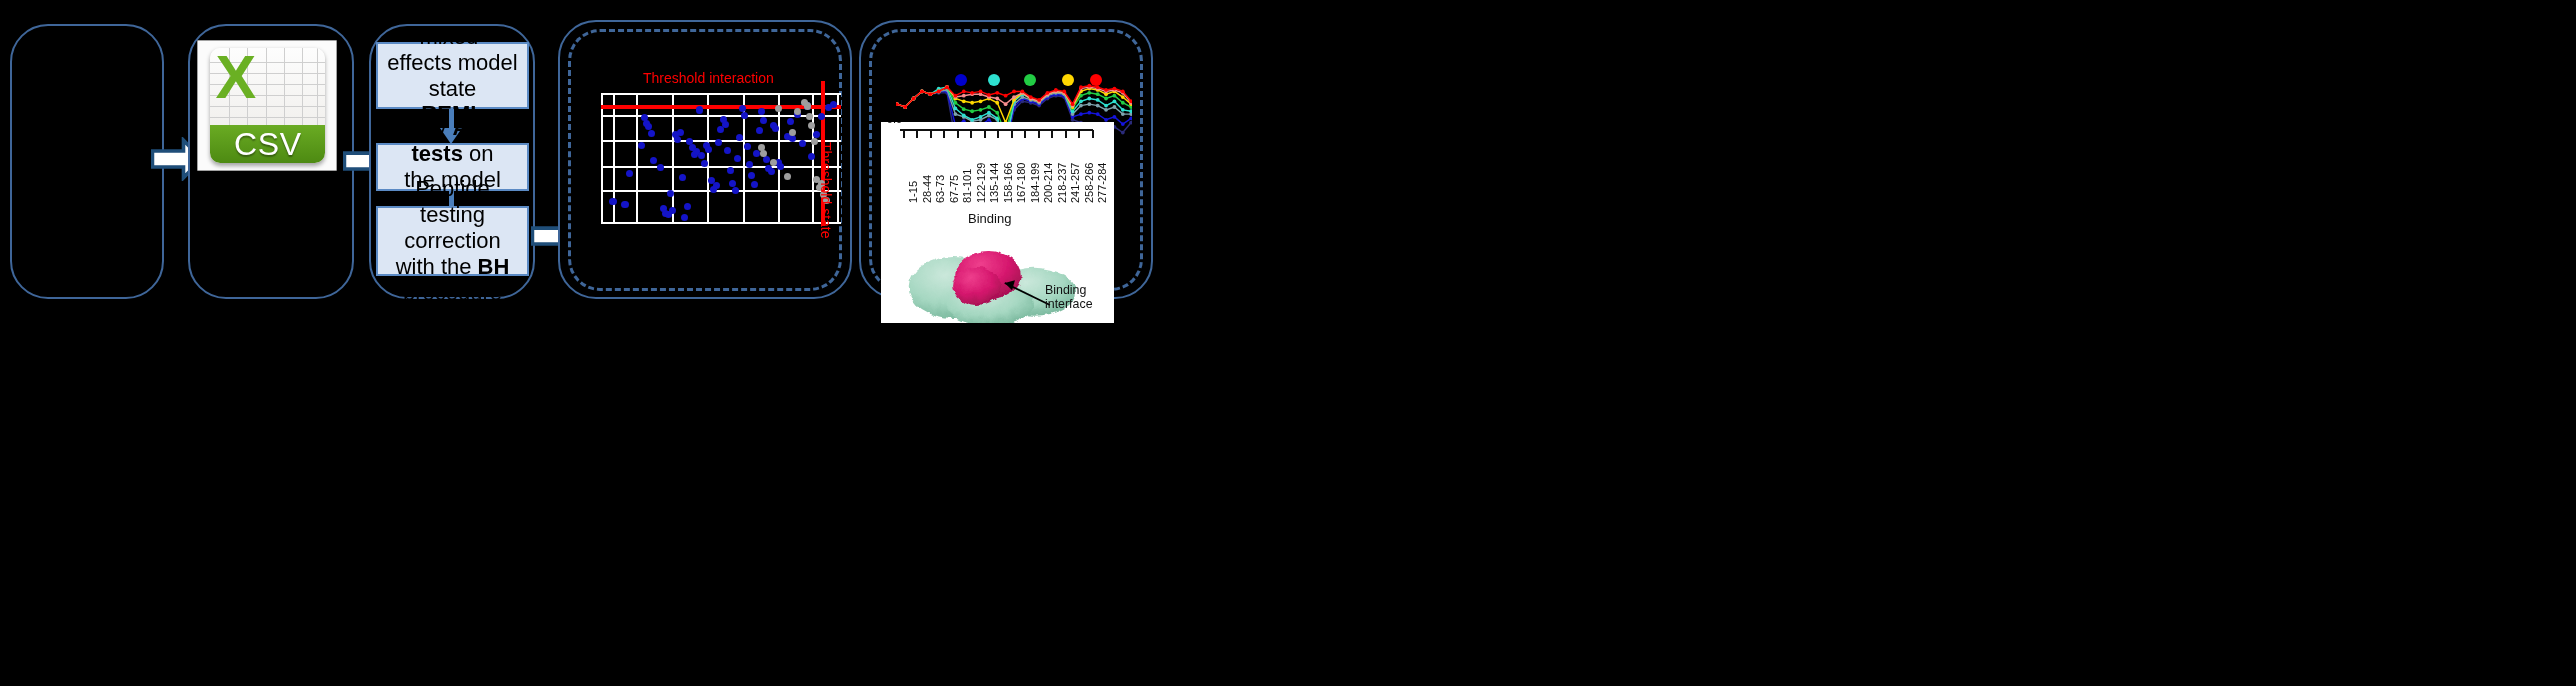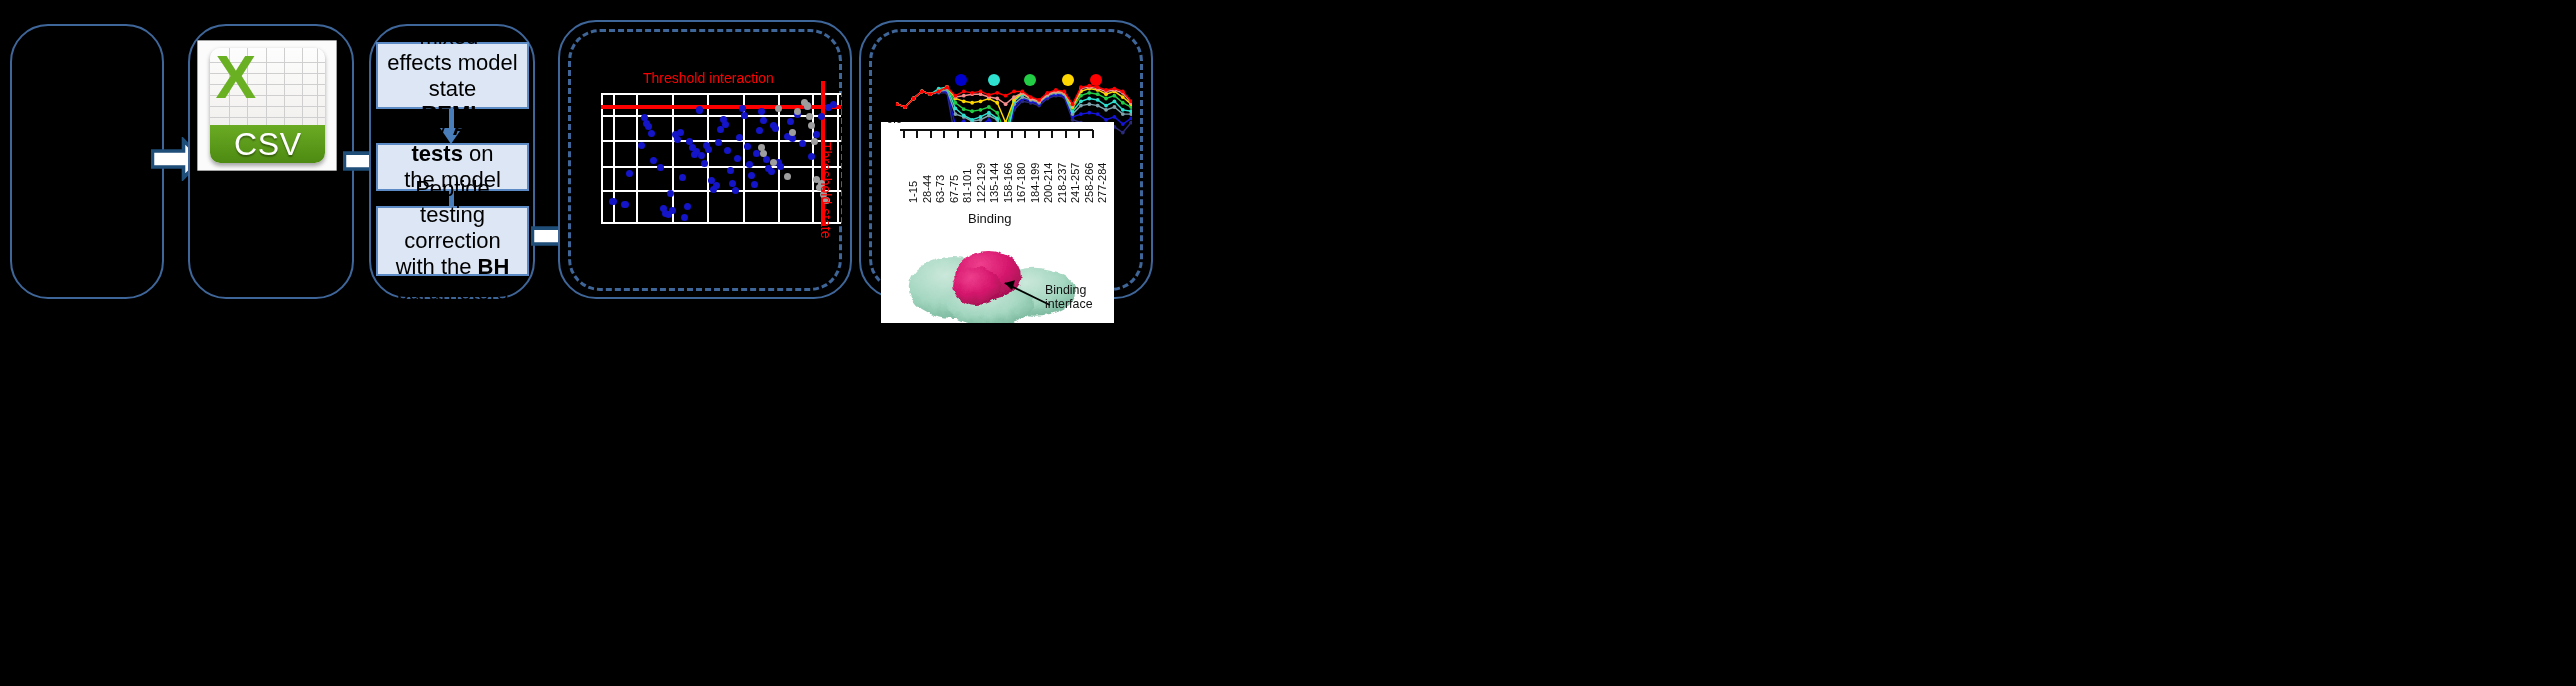--- a/index.html
+++ b/index.html
@@ -129,21 +129,21 @@
     <span>the model parameters</span>
   </div>
 </div>
 <div class="vconn" style="left:449px;top:191px;height:20.4px;"></div>
 <div class="vhead" style="left:440px;top:210px;"></div>
 
 <div class="procbox" style="position:absolute;left:376px;top:206px;width:153px;height:70px;">
   <div>
     <span>Peptide testing</span><br>
     <span>correction</span><br>
-    <span>with the </span><b>BH</b><span> parameters</span>
+    <span>with the </span><b>BH</b><span> procedure</span>
   </div>
 </div>
 
 <div class="blockarrow" style="left:531px;top:215px;width:49px;height:42px;">
   <svg viewBox="0 0 68 58" width="49" height="42">
     <polygon points="2,18 42,18 42,4 66,29 42,54 42,40 2,40" fill="#ffffff" stroke="#1f4e79" stroke-width="5" stroke-linejoin="miter"></polygon>
   </svg>
 </div>
 
 <div class="stage panel-solid" style="left:558px;top:20.4px;width:294px;height:279px;"></div>

